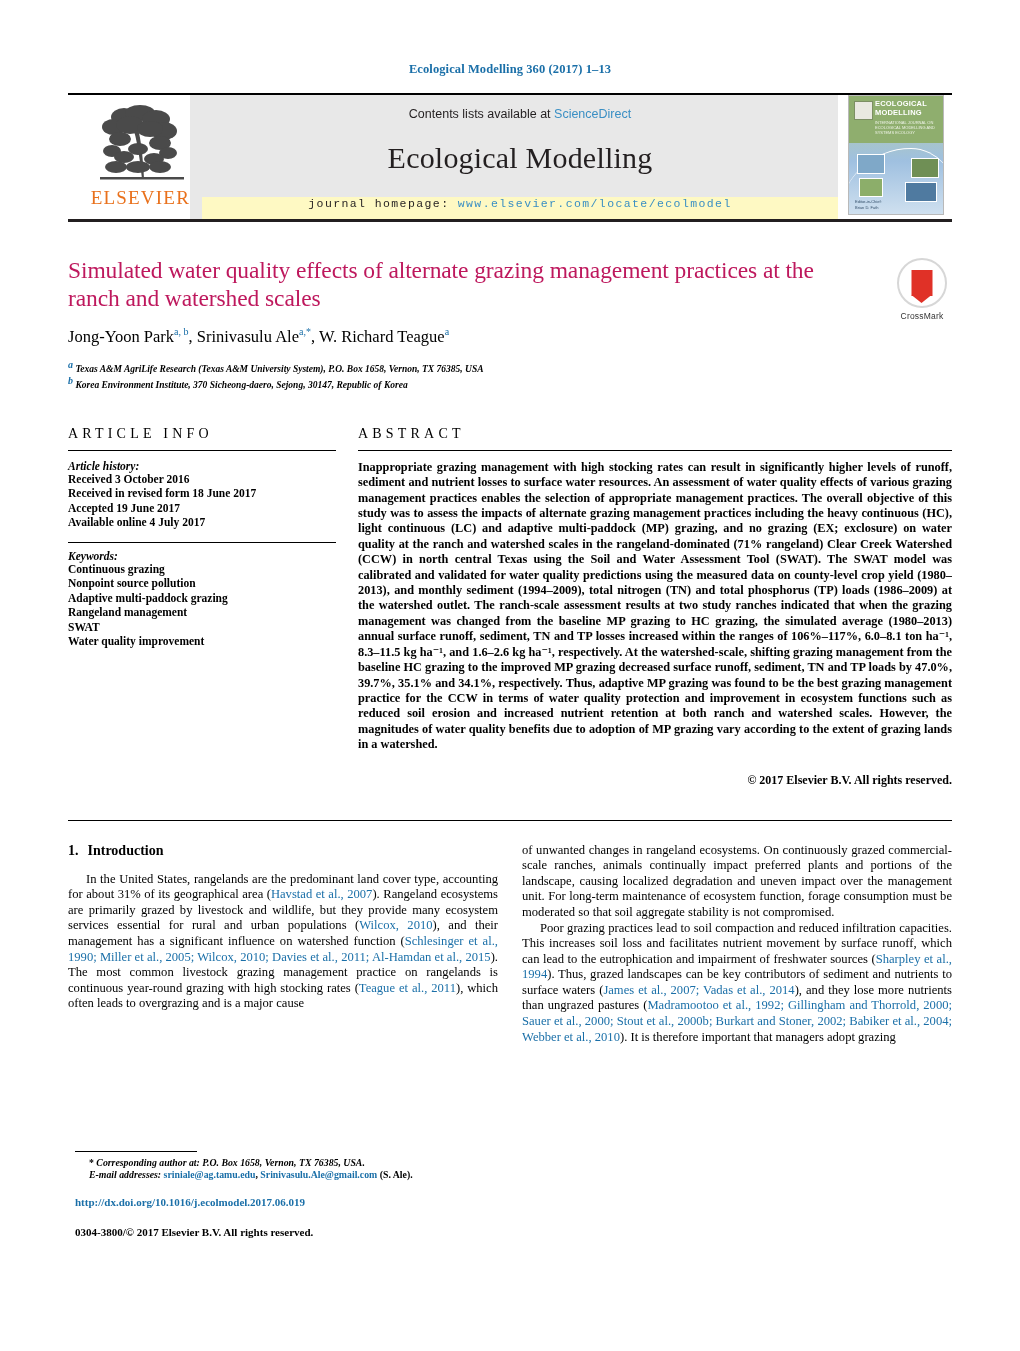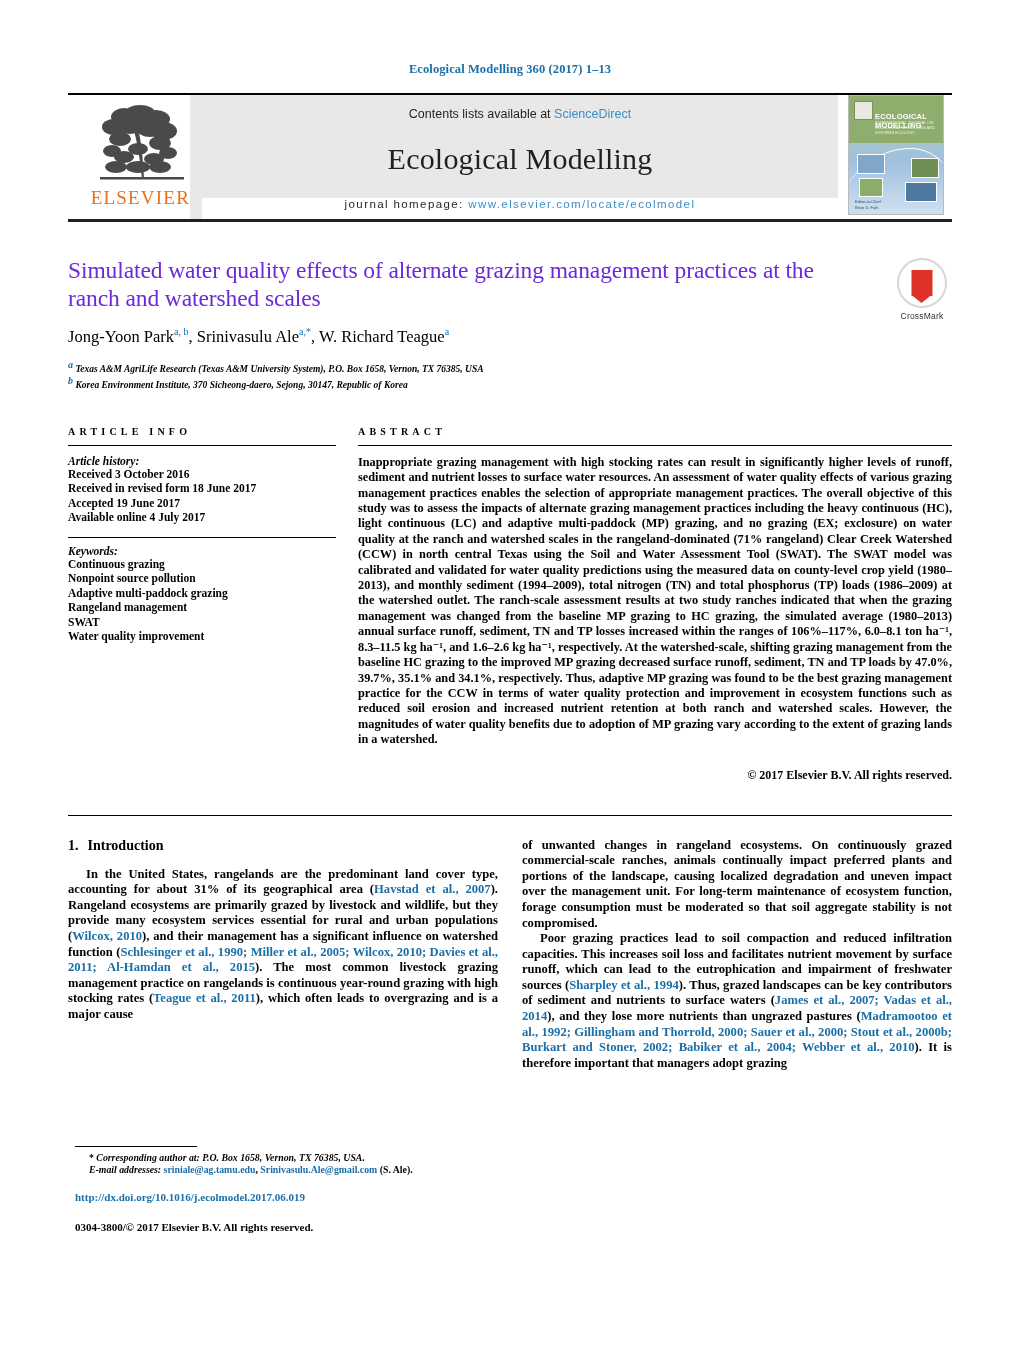--- a/index.html
+++ b/index.html
@@ -83,23 +83,23 @@
   }
   .journal-title {
     text-align: center;
     font-family: "Liberation Serif", serif;
     font-size: 30px;
     color: #231f20;
     margin-top: 12px;
     letter-spacing: 0.2px;
   }
   .homepage-bar {
-    background: #ffffff;
+    background: #fef9c3;
     text-align: center;
-    font-family: Liberation Sans, sans-serif;
+    font-family: Liberation Mono, monospace;
     font-size: 11.5px;
     letter-spacing: 1.4px;
     color: #231f20;
     padding-bottom: 9px;
     margin-top: 14px;
   }
   .homepage-bar .url {
     color: #3a8fc4;
   }
   .masthead-right {
@@ -125,21 +125,21 @@
   }
   .cover-badge {
     position: absolute;
     top: 5px; left: 5px;
     width: 17px; height: 17px;
     background: #e9e9e0;
     border: 1px solid #7c8f63;
   }
   .cover-title {
     position: absolute;
-    top: 17px; left: 26px;
+    top: 4px; left: 26px;
     color: #ffffff;
     font-family: "Liberation Sans", sans-serif;
     font-size: 7.5px;
     font-weight: bold;
     line-height: 8.5px;
     letter-spacing: 0.2px;
   }
   .cover-sub {
     position: absolute;
     top: 24px; left: 26px; right: 4px;
@@ -175,21 +175,21 @@
   
   .title-block {
     margin-top: 34px;
     position: relative;
     padding-right: 110px;
   }
   .article-title {
     font-family: "Liberation Serif", serif;
     font-size: 23.5px;
     line-height: 28px;
-    color: #6d28d9;
+    color: #be185d;
     margin: 0;
     font-weight: normal;
     letter-spacing: -0.1px;
   }
   .authors {
     margin-top: 14px;
     font-family: "Liberation Serif", serif;
     font-size: 16.5px;
     color: #000;
   }
@@ -252,22 +252,22 @@
   }
   .col-info {
     width: 268px;
     flex: none;
   }
   .col-abstract {
     flex: 1 1 auto;
   }
   .sec-head {
     font-family: "Liberation Serif", serif;
-    font-size: 10px;
-    font-weight: bold;
+    font-size: 14px;
+    font-weight: normal;
     letter-spacing: 4.2px;
   }
   .hr-thin {
     border-top: 1px solid #000;
     margin-top: 8px;
     margin-bottom: 9px;
   }
   .hist-label, .kw-label {
     font-style: italic;
     font-weight: bold;
@@ -314,21 +314,21 @@
     font-weight: bold;
     margin: 0 0 13px 0;
   }
   .sec-title .num { margin-right: 9px; }
   p.para {
     margin: 0 0 0 0;
     font-size: 12.6px;
     line-height: 15.6px;
     text-align: justify;
     text-indent: 18px;
-    font-weight: bold;
+    font-weight: normal;
   }
   p.para + p.para { margin-top: 0px; }
   a.ref, .ref {
     color: #1a6fa8;
     text-decoration: none;
   }
 
   
   .footnote-area {
     position: absolute;

